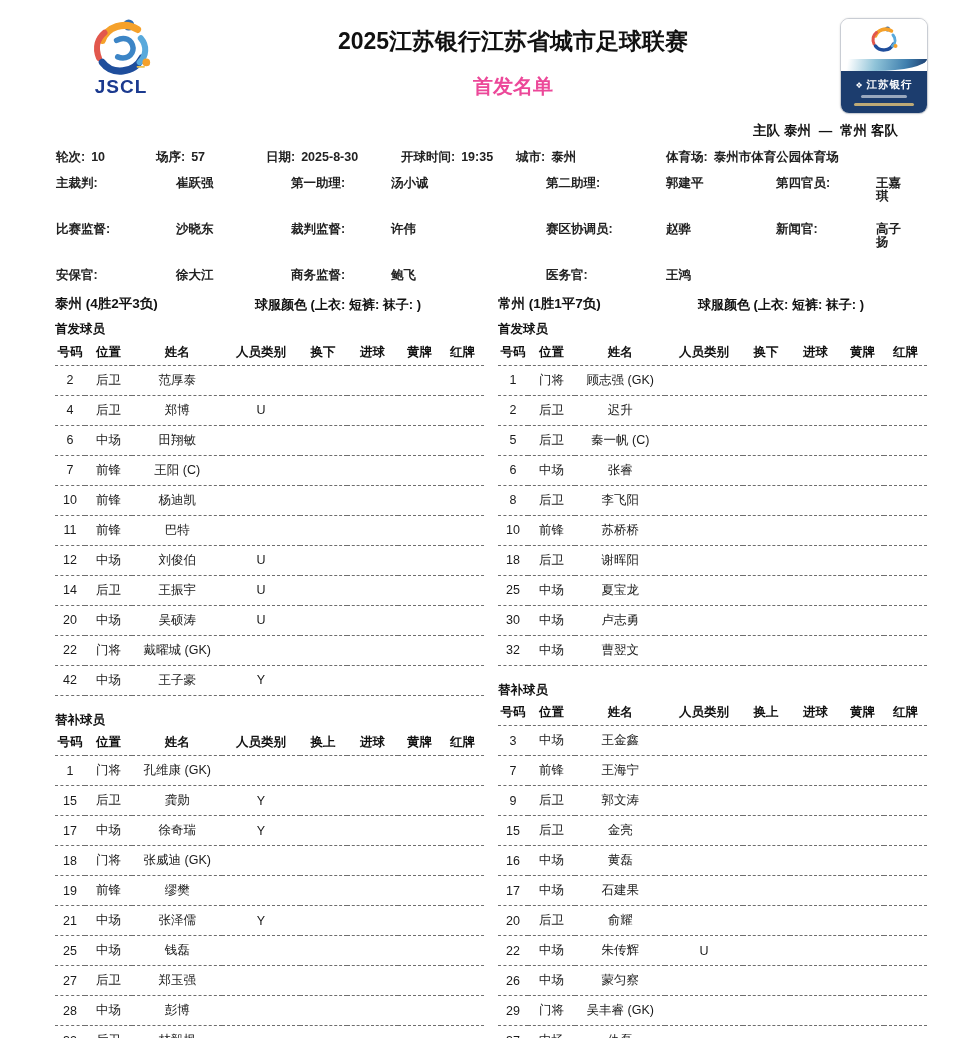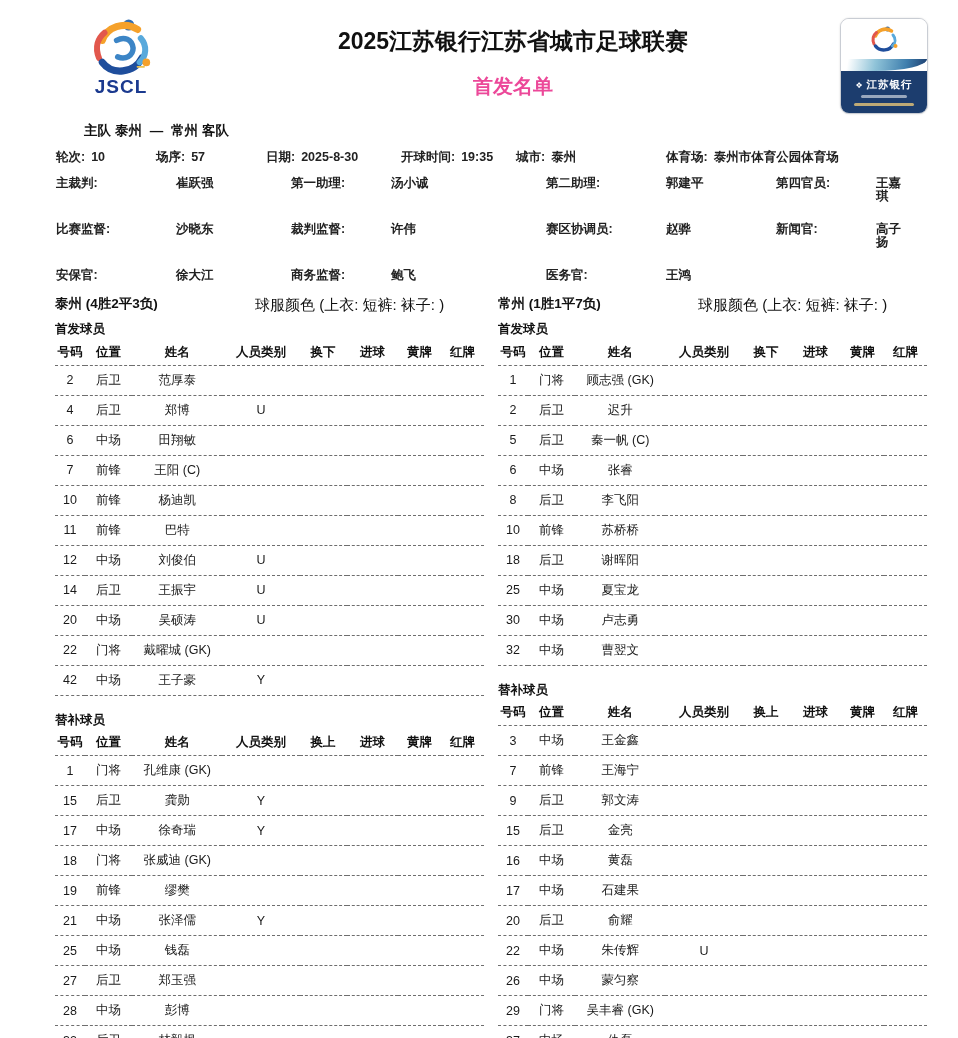--- a/index.html
+++ b/index.html
@@ -20,36 +20,36 @@
   .badge-top { height:40px; display:flex; align-items:center; justify-content:center; background:#fff; }
   .badge-swoosh { height:12px; background:linear-gradient(100deg,#ffffff 8%,#8fc3d8 40%,#3f7fae 75%,#1c3d6e 100%);
                   border-radius:0 0 60% 0/0 0 100% 0; }
   .badge-bottom { flex:1; background:#1c3d6e; display:flex; flex-direction:column; align-items:center; justify-content:center; gap:3px; }
   .badge-bank { color:#fff; font-size:10.5px; font-weight:bold; letter-spacing:1px; display:flex; align-items:center; gap:3px; }
   .badge-mark { font-size:8px; color:#fff; }
   .badge-micro1 { width:46px; height:3px; background:rgba(255,255,255,.55); border-radius:2px; }
   .badge-micro2 { width:60px; height:3px; background:rgba(231,197,120,.8); border-radius:2px; margin-top:2px; }
 
   
-  .teams-line { padding:0 84px; margin-top:2px; font-size:13.5px; font-weight:bold; color:#111; }
+  .teams-line { padding:0 56px; margin-top:2px; font-size:13.5px; font-weight:bold; color:#111;text-align:right; }
   .teams-line span { margin-right:4px; }
   .info-line { padding:0 56px; margin-top:9px; display:flex; font-size:12.5px; font-weight:600; color:#222; }
   .seg { white-space:nowrap; }
   .seg .lbl { margin-right:6px; }
   .seg1{width:100px}.seg2{width:110px}.seg3{width:135px}.seg4{width:115px}.seg5{width:150px}.seg6{flex:1}
   .officials { padding:0 56px; margin-top:11px; display:grid;
                grid-template-columns:120px 115px 100px 155px 120px 110px 100px 1fr;
                row-gap:20px; font-size:12.5px; font-weight:600; color:#222; line-height:13px; }
 
   
   .rosters { margin-top:12px; padding:0 31px 0 55px; display:flex; gap:14px; }
   .panel { flex:1; min-width:0; }
   .panel-head { position:relative; height:20px; }
   .team-name { font-size:13.5px; font-weight:bold; color:#111; white-space:nowrap; }
-  .kit { position:absolute; left:200px; top:2px; font-size:15px; font-weight:normal; color:#111; white-space:nowrap; }
+  .kit { position:absolute; left:200px; top:2px; font-size:13px; font-weight:bold; color:#111; white-space:nowrap; }
   .sec-title { font-size:12.5px; font-weight:bold; color:#111; margin-top:7px; height:19px; }
   table.roster { width:100%; border-collapse:collapse; table-layout:fixed; }
   table.roster th { height:25px; font-size:12.5px; font-weight:bold; color:#111; text-align:center;
                     border-bottom:1px dashed #6e6e6e; padding:0; white-space:nowrap; overflow:hidden;margin-top:36px; }
   table.roster td { height:30px; font-size:12.5px; color:#1a1a1a; text-align:center;
                     border-bottom:1px dashed #6e6e6e; padding:0; white-space:nowrap; overflow:hidden; }
   .subs-block { margin-top:16px; }
   col.c-no{width:7%} col.c-pos{width:11%} col.c-name{width:21%} col.c-cat{width:18%}
   col.c-sub{width:11%} col.c-goal{width:12%} col.c-yel{width:10%} col.c-red{width:10%}
 </style>

